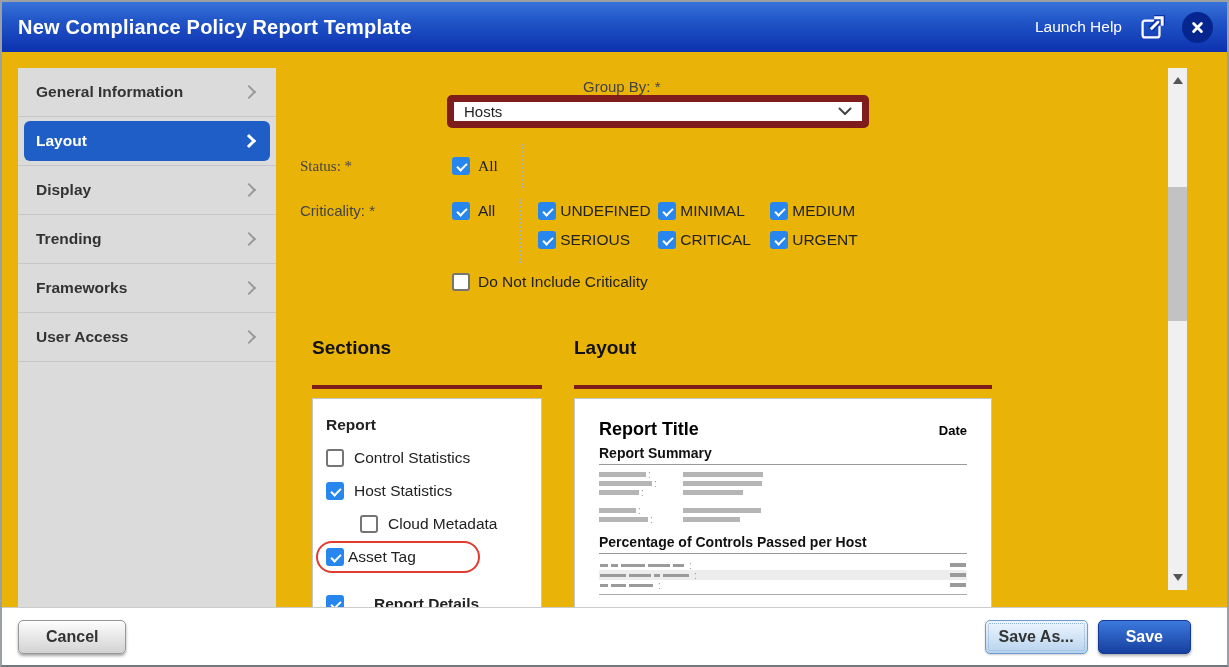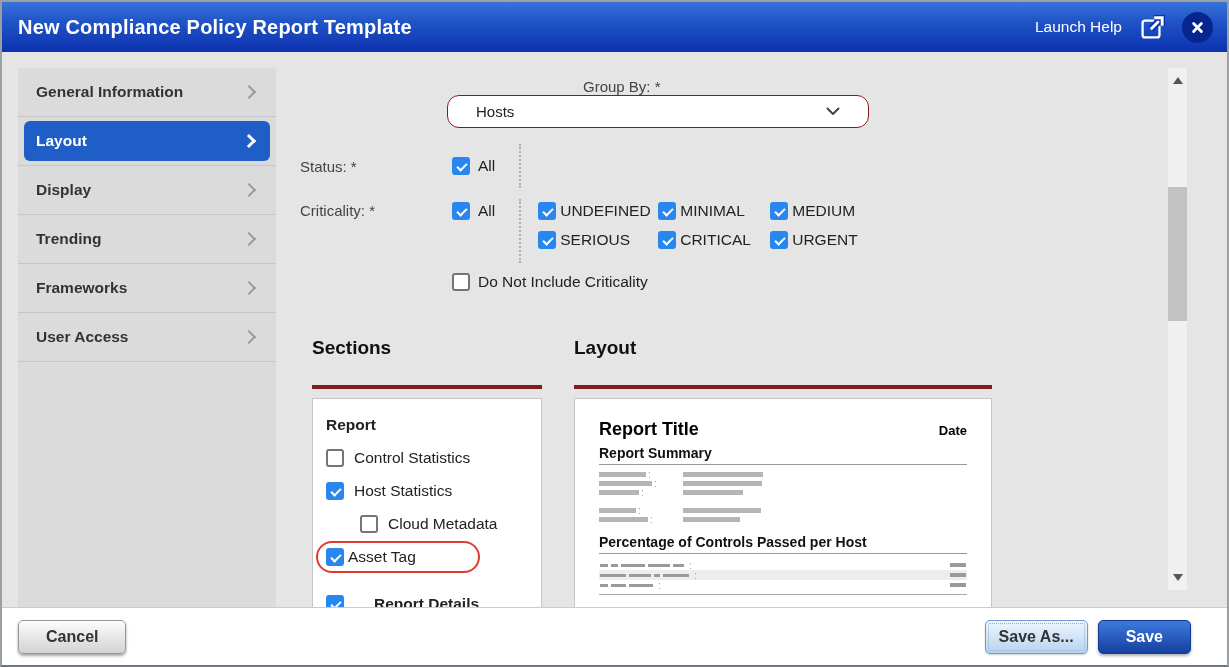--- a/index.html
+++ b/index.html
@@ -15,41 +15,41 @@
   }
   .title{ color:#fff; font-size:20px; font-weight:bold; letter-spacing:.2px; }
   .header-right{ margin-left:auto; display:flex; align-items:center; gap:16px; }
   .help{ color:#fff; font-size:15.5px; cursor:pointer; }
   .popout{ width:28px; height:28px; display:flex; align-items:center; justify-content:center; cursor:pointer; }
   .closebtn{
     width:31px; height:31px; border-radius:50%; background:#07258e;
     display:flex; align-items:center; justify-content:center; cursor:pointer;
   }
   
-  .body{ position:relative; height:555px; overflow:hidden; background:#e5e5e5; }
+  .body{ position:relative; height:555px; overflow:hidden; background:#eab308; }
   
   .sidebar{ position:absolute; left:16px; top:16px; bottom:0; width:258px; background:#dbdbdb; }
   .side-item{ height:49px; padding:0 6px; border-bottom:1px solid #c6c6c6; display:flex; align-items:stretch; cursor:pointer; }
   .side-inner{ flex:1; display:flex; align-items:center; justify-content:space-between; padding:0 12px; }
   .side-label{ font-size:15.5px; font-weight:bold; color:#333; }
   .chev{ width:10px; height:10px; border-top:2px solid #999; border-right:2px solid #999; transform:rotate(45deg); margin-right:4px; }
   .side-item.selected .side-inner{ background:#1e5ec6; border-radius:6px; margin:4px 0; }
   .side-item.selected .side-label{ color:#fff; }
   .side-item.selected .chev{ border-color:#fff; border-top-width:3px; border-right-width:3px; }
   
   .main{ position:absolute; left:296px; top:0; width:720px; }
   .form-row{ display:flex; align-items:center; }
   .row-groupby{ margin-top:26px;flex-direction:column; }
-  .row-status{ margin-top:26px; }
+  .row-status{ margin-top:26px;font-family:Liberation Serif, serif; }
   .row-crit{ margin-top:24px; align-items:flex-start; }
   .f-label{ width:152px; font-size:15px; color:#444; margin-left:2px; flex:none; }
   .selectbox{
-    width:422px; height:33px; border:1px solid #7f1d1d; border-radius:12px;
+    width:422px; height:33px; border:7px solid #7f1d1d; border-radius:5px;
     display:flex; align-items:center; justify-content:space-between;
-    padding:0 28px; font-size:15px; color:#222; cursor:pointer; background:#fff;
+    padding:0 10px; font-size:15px; color:#222; cursor:pointer; background:#fff;
   }
   .cb-item{ display:flex; align-items:center; cursor:pointer; }
   .cb{ width:18px; height:18px; border:2px solid #757575; border-radius:3px; background:#fff; position:relative; flex:none; }
   .cb.checked{ background:#2787ee; border-color:#2787ee; }
   .cb.checked::after{
     content:""; position:absolute; left:3px; top:4px; width:8px; height:4px;
     border-left:2.5px solid #fff; border-bottom:2.5px solid #fff; transform:rotate(-45deg);
   }
   .cb-label{ font-size:15.5px; color:#222; margin-left:4px; white-space:nowrap; }
   .cb-item.wide .cb-label{ margin-left:8px; }

